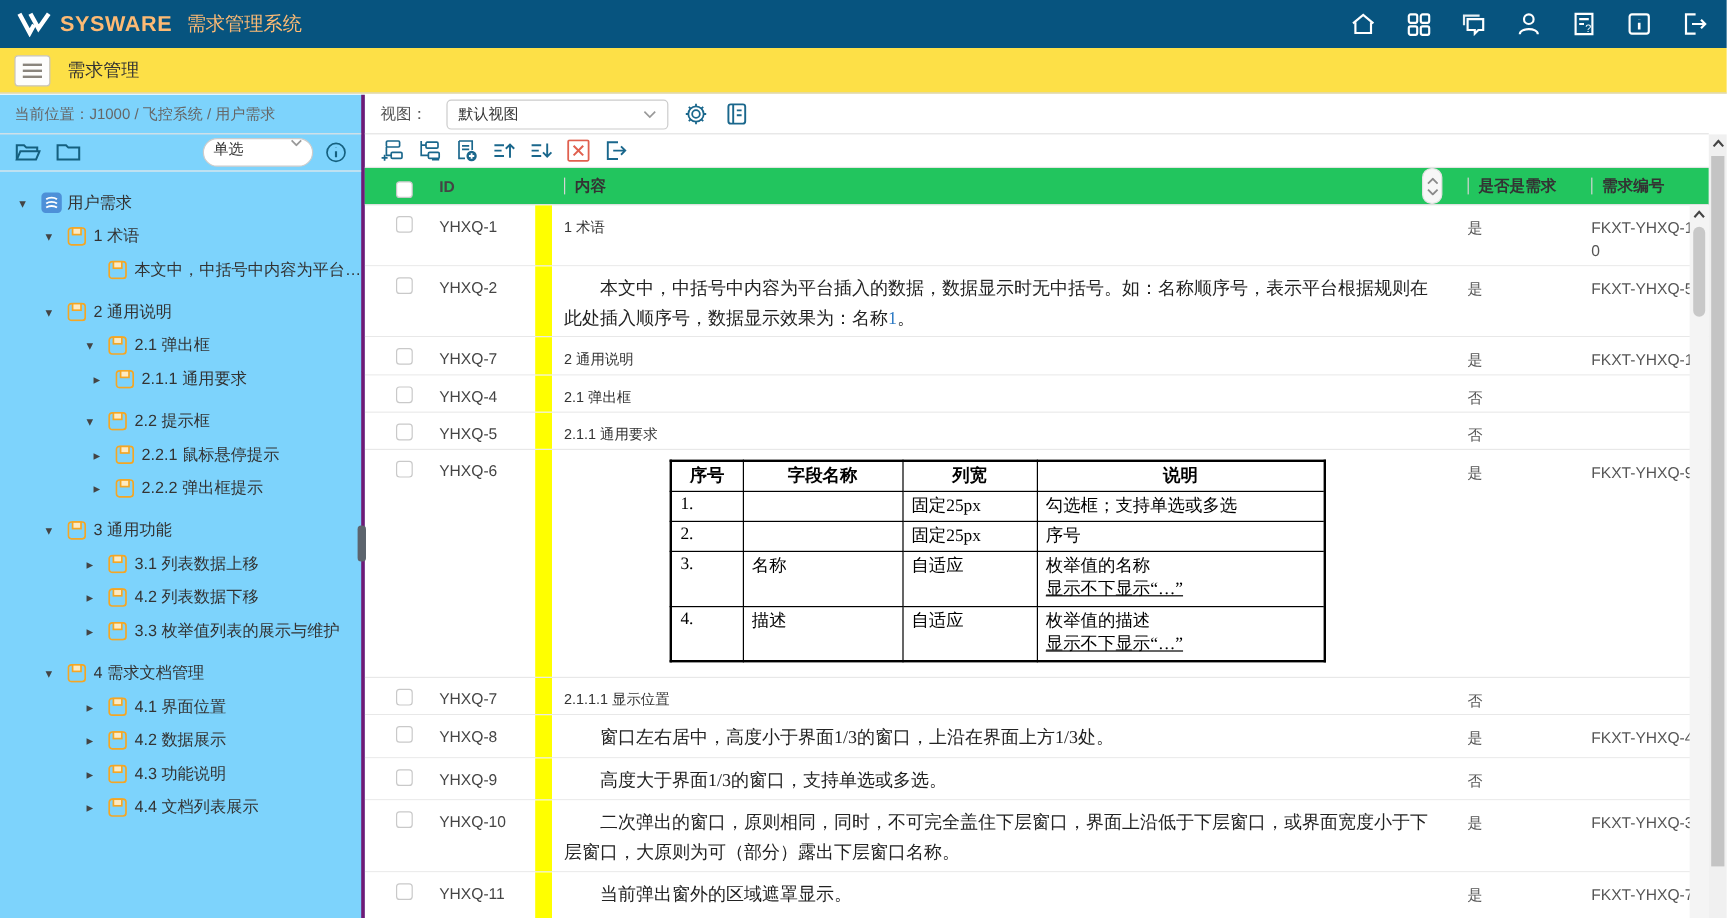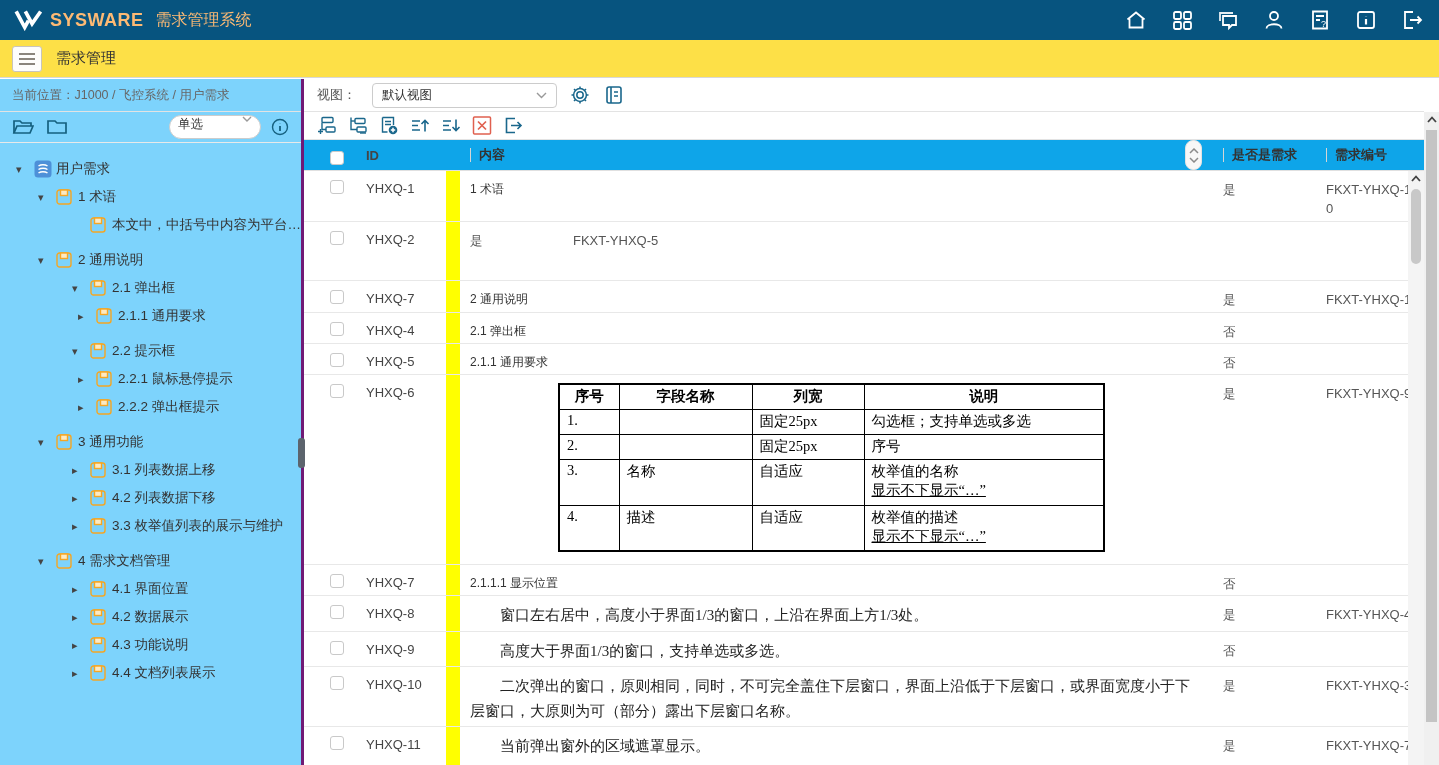--- a/index.html
+++ b/index.html
@@ -65,21 +65,21 @@
     background:#fff; cursor:pointer; }
   .view-select svg { margin-left:auto; }
   .vb-icon { width:22px; height:22px; margin-left:12px; cursor:pointer; }
 
   .gridtoolbar { height:28px; display:flex; align-items:center; gap:11px;
     padding:0 13px; border-bottom:1px solid #e3e3e3; }
   .gt-icon { width:20px; height:19px; cursor:pointer; }
 
   
   .gridwrap { position:relative; height:calc(100% - 61px); }
-  .ghead { height:31px; display:flex; background:#0ea5e9; border-bottom:1px solid #e0e0e0;
+  .ghead { height:31px; display:flex; background:#22c55e; border-bottom:1px solid #e0e0e0;
     font-size:13px; font-weight:bold; color:#333; align-items:center; }
   .gbody { height:calc(100% - 31px); overflow:hidden; }
   .grow { display:flex; border-bottom:1px solid #e8e8e8; background:#fff; }
   .c-check { width:62px; flex:none; padding:9px 0 0 26px; }
   .c-id { width:80px; flex:none; font-size:13px; color:#444; padding-top:10px; }
   .c-yellow { width:14px; flex:none; background:#ffff00; }
   .c-content { flex:1; min-width:0; padding:0 10px 0 10px; overflow:hidden; }
   .c-isreq { width:105px; flex:none; font-size:12.5px; color:#555; padding:11px 0 0 10px; }
   .c-reqno { width:106px; flex:none; font-size:13px; color:#555; padding:10px 8px 0 8px;
     word-break:break-all; line-height:1.45; }
@@ -553,20 +553,21 @@
             <div class="c-yellow"></div>
             <div class="c-content h-content">1 术语</div>
             <div class="c-isreq">是</div>
             <div class="c-reqno">FKXT-YHXQ-10</div>
           </div>
 
           <div class="grow r1">
             <div class="c-check"><span class="checkbox"></span></div>
             <div class="c-id">YHXQ-2</div>
             <div class="c-yellow"></div>
+            <div class="c-content b-content"><span>本文中，中括号中内容为平台插入的数据，数据显示时无中括号。如：名称顺序号，表示平台根据规则在此处插入顺序号，数据显示效果为：名称</span><span class="field-num">1</span><span>。</span></div>
             <div class="c-isreq">是</div>
             <div class="c-reqno">FKXT-YHXQ-5</div>
           </div>
 
           <div class="grow r2">
             <div class="c-check"><span class="checkbox"></span></div>
             <div class="c-id">YHXQ-7</div>
             <div class="c-yellow"></div>
             <div class="c-content h-content">2 通用说明</div>
             <div class="c-isreq">是</div>

